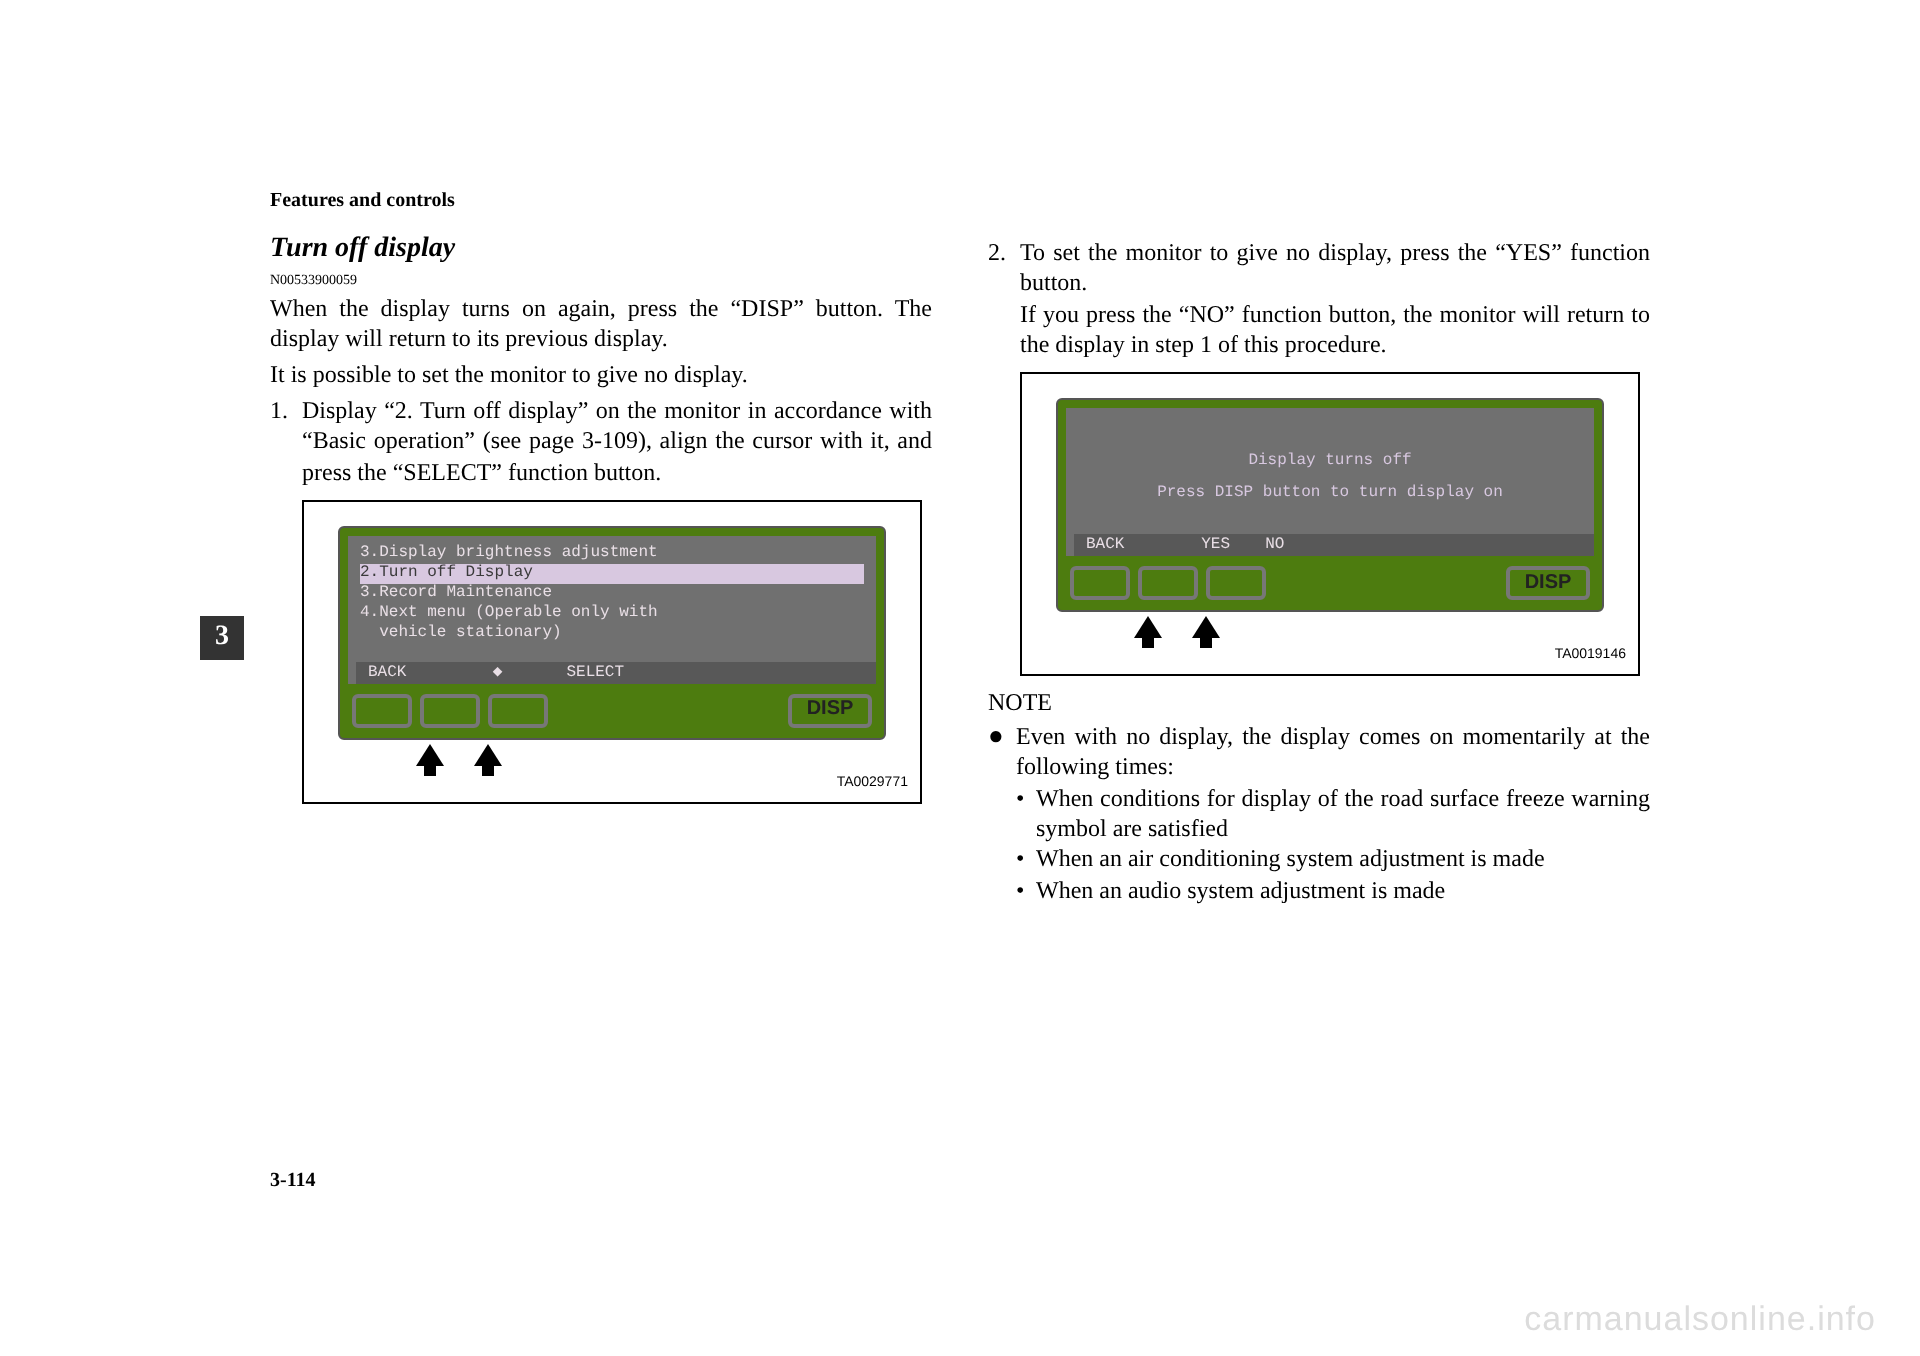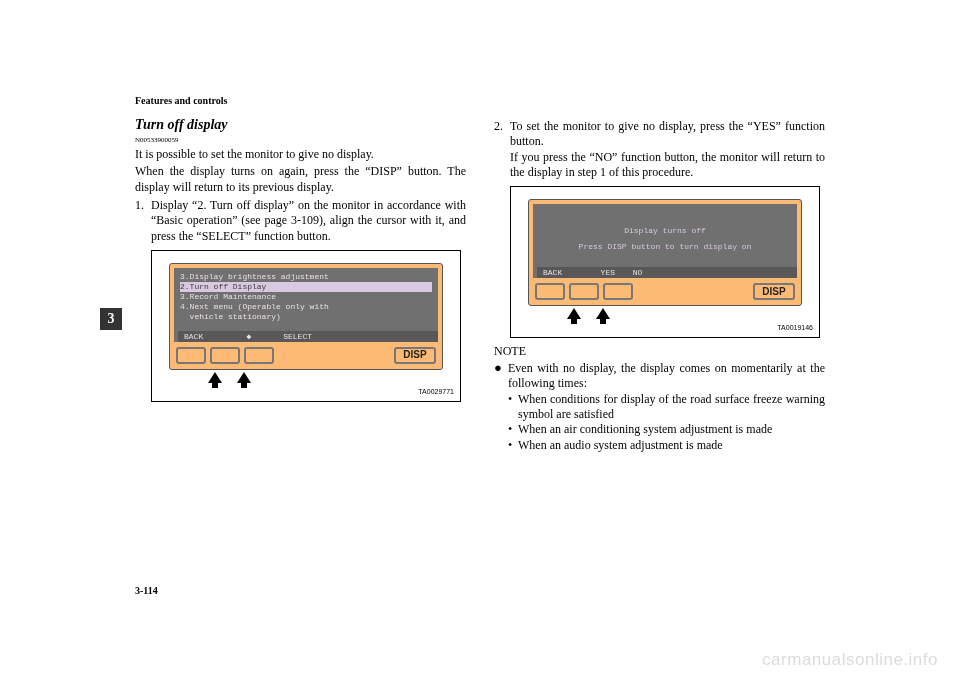--- a/index.html
+++ b/index.html
@@ -105,21 +105,21 @@
     position: absolute;
     right: 6px;
     bottom: 4px;
     font-size: 7px;
     font-family: Arial, sans-serif;
   }
   .device {
     border: 1.5px solid #555;
     border-radius: 3px;
     padding: 4px;
-    background: #fdba74;
+    background: #4d7c0f;
     width: 264px;
     margin: 0 auto;
   }
   .screen {
     background: #707070;
     height: 74px;
     position: relative;
     font-family: "Courier New", monospace;
     font-size: 8px;
     line-height: 10px;
@@ -242,22 +242,22 @@
 <div class="side-tab">3</div>
 
 <div class="page">
   <div class="section-header">Features and controls</div>
 
   <div class="columns">
 
     <div class="col">
       <div class="subheading">Turn off display</div>
       <span class="doc-id">N00533900059</span>
+      <p>When the display turns on again, press the “DISP” button. The display will return to its previous display.</p>
       <p>It is possible to set the monitor to give no display.</p>
-      <p>When the display turns on again, press the “DISP” button. The display will return to its previous display.</p>
       <ol class="steps">
         <li>
           <span class="num">1.</span>
           <span class="txt">Display “2. Turn off display” on the monitor in accordance with “Basic operation” (see page 3-109), align the cursor with it, and press the “SELECT” function button.</span>
         </li>
       </ol>
 
       <div class="figure">
         <div class="device">
           <div class="screen">

